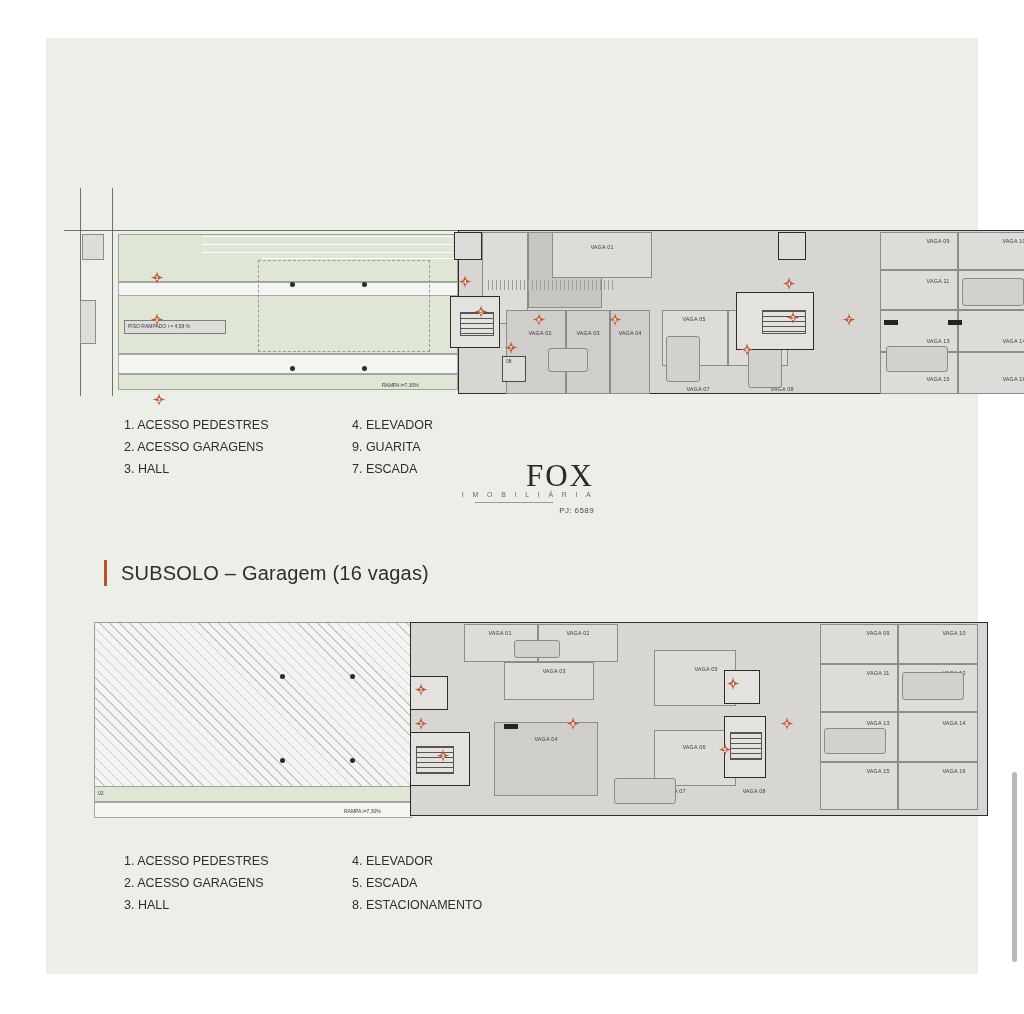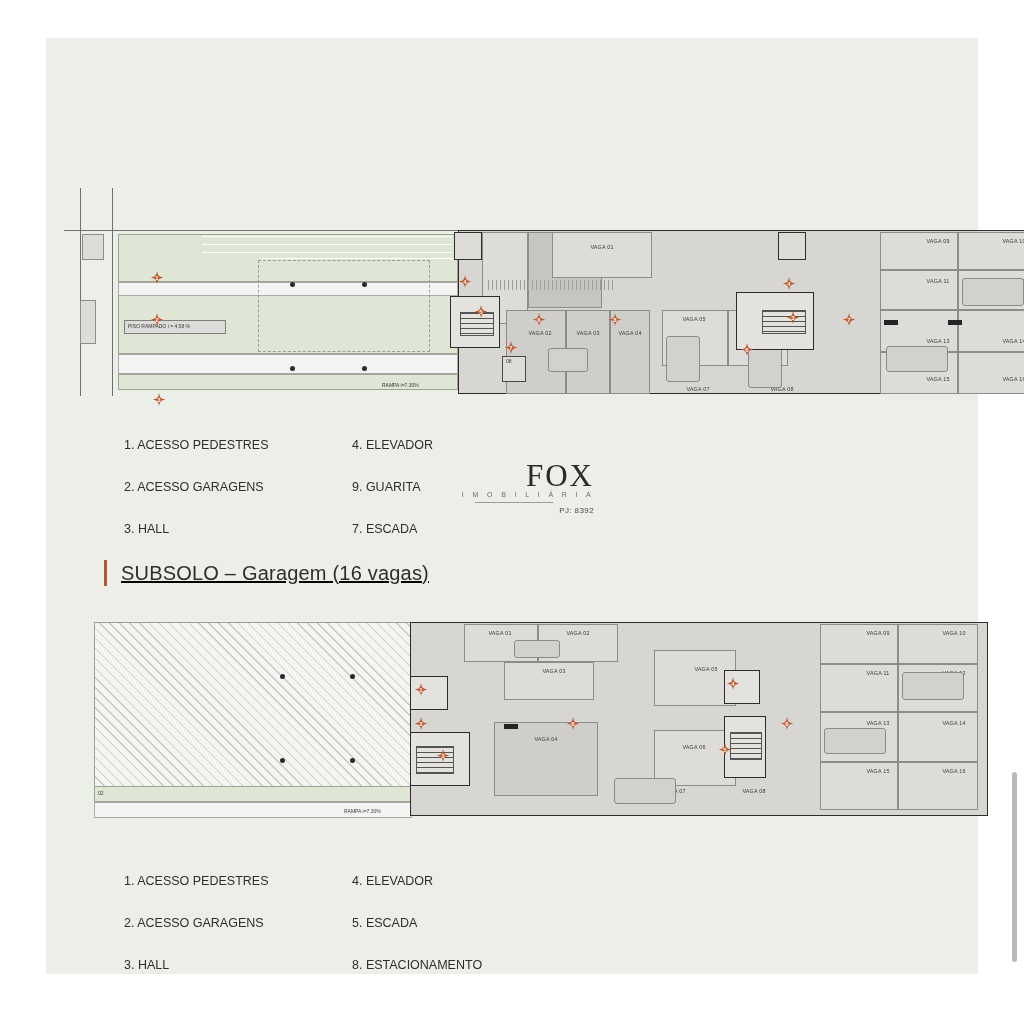--- a/index.html
+++ b/index.html
@@ -47,21 +47,21 @@
   .legend {
     position: absolute;
     font-size: 12.5px;
     color: #2e2e2e;
     line-height: 22px;
   }
   .legend-col {
     position: absolute;
     top: 0;
   }
-  .legend-item { white-space: nowrap; margin-top: 20px; }
+  .legend-item { white-space: nowrap; }
 
   
   .plan {
     position: absolute;
     background: #ffffff;
   }
   .plan .slab {
     position: absolute;
     background: #d7d6d2;
     border: 1.6px solid #2c2c2c;
@@ -323,24 +323,24 @@
         <div class="legend-item">4. ELEVADOR</div>
         <div class="legend-item">9. GUARITA</div>
         <div class="legend-item">7. ESCADA</div>
       </div>
     </div>
 
     <div class="logo-wrap" style="left:388px; top:420px;">
       <div class="logo-fox">FOX</div>
       <div class="logo-sub">I M O B I L I Á R I A</div>
       <div class="logo-rule"></div>
-      <div class="logo-pj">PJ: 8392</div>
-    </div>
-
-    <div class="section-head" style="left:58px; top:522px;text-decoration:underline;">
+      <div class="logo-pj">PJ: 6589</div>
+    </div>
+
+    <div class="section-head" style="left:58px; top:522px;">
       <div class="section-bar"></div>
       <div class="section-title">SUBSOLO – Garagem (16 vagas)</div>
     </div>
 
     <div class="plan" style="left:48px; top:582px; width:896px; height:200px; background:transparent;">
 
       <div class="hatch" style="left:0px; top:2px; width:318px; height:196px; background-color:#f4f4f2;"></div>
       <div class="greenband" style="left:0px; top:166px; width:318px; height:16px;"></div>
       <div class="whiteband" style="left:0px; top:182px; width:318px; height:16px;"></div>
       <div class="tinytext" style="left:4px; top:170px;">02</div>

